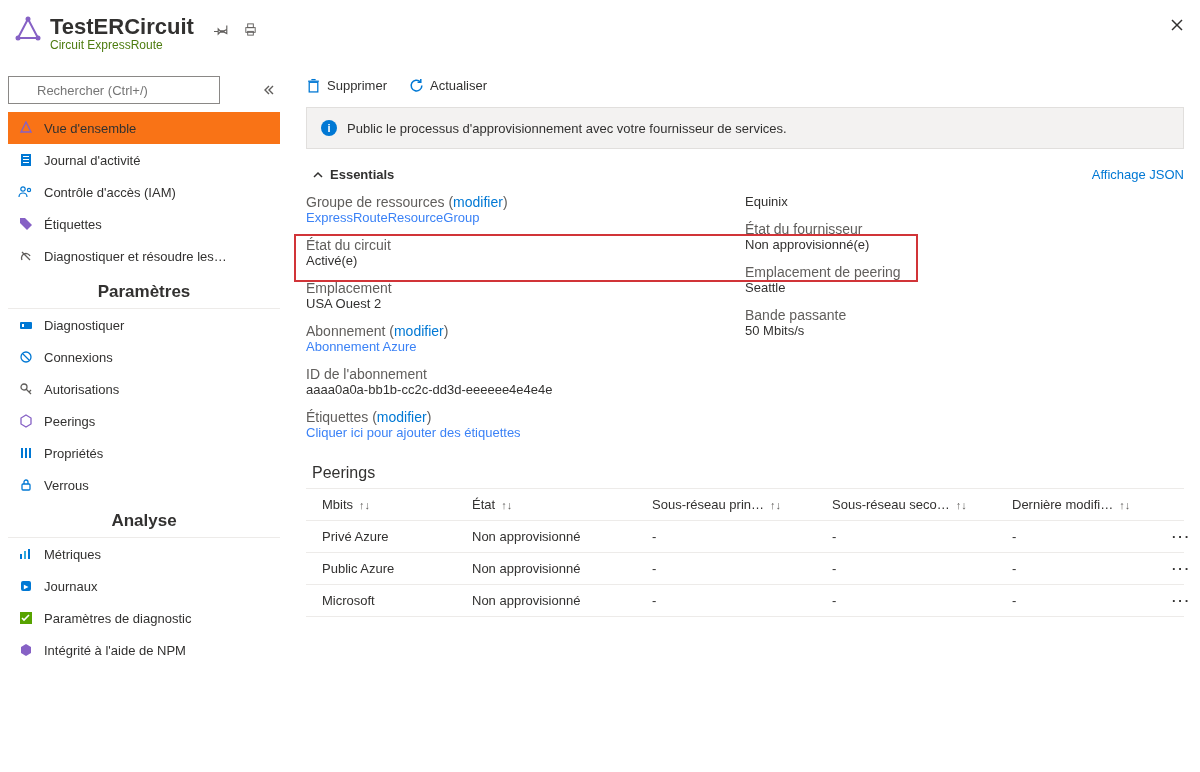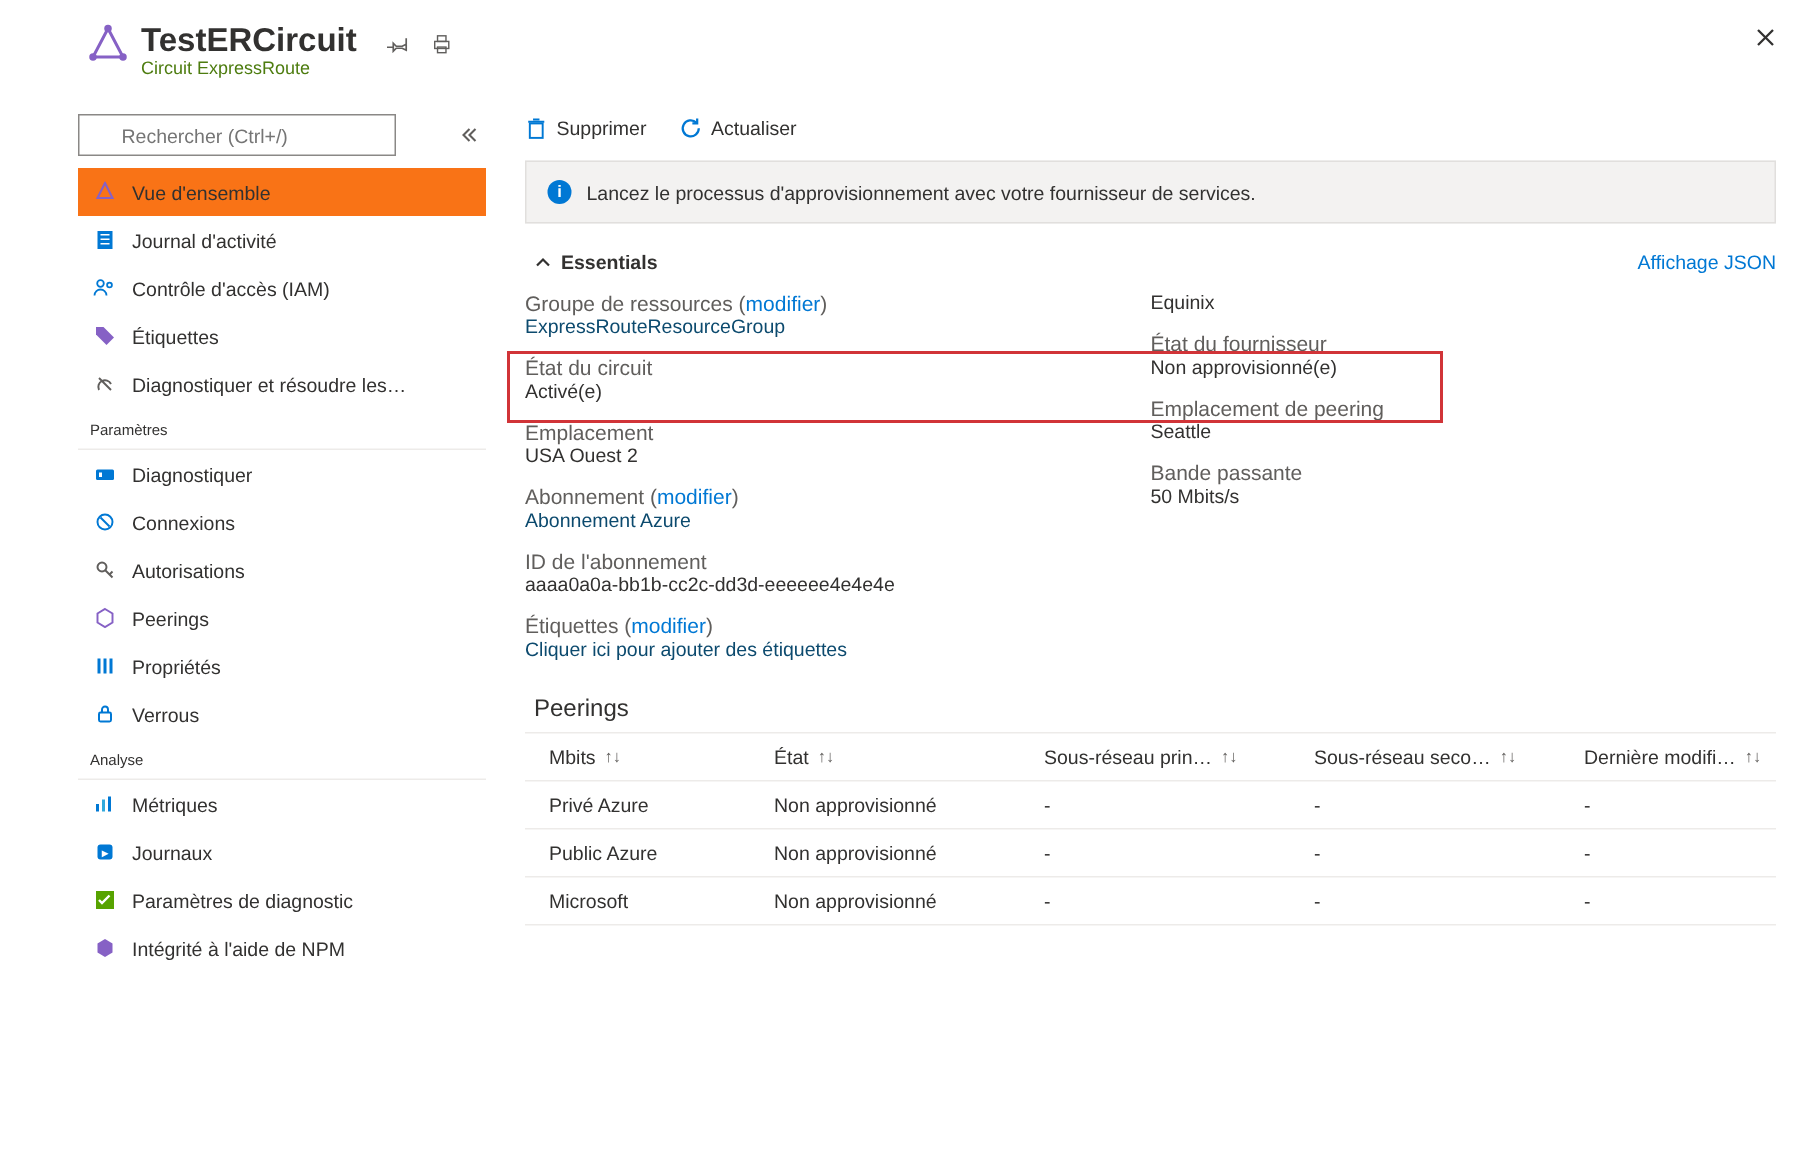--- a/index.html
+++ b/index.html
@@ -3,21 +3,21 @@
 <meta charset="utf-8">
 <style>
   * { box-sizing: border-box; }
   body {
     margin: 0;
     font-family: "Segoe UI", -apple-system, BlinkMacSystemFont, sans-serif;
     font-size: 13px;
     color: #323130;
     background: #ffffff;
   }
-  .container { display: flex; height: 696px; width: 1200px; padding-left: 44px; }
+  .container { display: flex; height: 696px; width: 1200px; }
   .sidebar {
     width: 288px;
     border-right: none;
     padding: 8px 0 0 8px;
     display: flex;
     flex-direction: column;
   }
   .header-row {
     display: flex;
     align-items: flex-start;
@@ -47,21 +47,21 @@
     font-size: 13px;
     background: #fff;
     position: relative;
   }
   .search-wrap { position: relative; flex:1; max-width: 240px; }
   .search-wrap .si {
     position:absolute; left:6px; top:6px; color:#605e5c;
   }
   .collapse-icon { color:#605e5c; cursor:pointer; padding:6px; }
   .nav-section {
-    font-weight:400; font-size:10px; padding:10px 8px 6px 8px; border-bottom:1px solid #edebe9; margin-right:8px;
+    font-weight:700; font-size:17px; padding:10px 8px 6px 8px; border-bottom:1px solid #edebe9; margin-right:8px;text-align:center;
   }
   .nav-item {
     display:flex; align-items:center; gap:10px;
     padding: 8px 10px;
     cursor:pointer;
     font-size:13px;
     margin-right:8px;
   }
   .nav-item.active { background:#f97316; }
   .nav-icon { width:16px; height:16px; display:flex; align-items:center; justify-content:center; }
@@ -92,21 +92,21 @@
     display:flex; justify-content:space-between; align-items:center;
     padding:4px 0 6px 6px; margin-left:8px;
   }
   .essentials-left { display:flex; align-items:center; gap:6px; font-weight:700; }
   .link { color:#0078d4; cursor:pointer; }
   .essentials-grid { display:flex; margin-left:8px;}
   .ess-col { flex:1; display:flex; flex-direction:column; }
   .ess-row { padding:6px 0; }
   .ess-label { color:#605e5c; font-size:14px; }
   .ess-value { font-size:13px; color:#323130; }
-  .ess-value.link { color:#0c4a6e; }
+  .ess-value.link { color:#3b82f6; }
   .redbox {
     position:absolute;
     border:2px solid #d13438;
     pointer-events:none;
   }
   .peerings-header { font-size:16px; font-weight:400; margin:18px 0 6px 14px; }
   .table { margin-left:8px; }
   .thead, .trow {
     display:grid;
     grid-template-columns: 160px 180px 180px 180px 160px 26px;
@@ -344,21 +344,21 @@
               <path d="M12 7a5 5 0 11-1.5-3.5" fill="none" stroke="#0078d4" stroke-width="1.4"></path>
               <path d="M11 1v3h-3" fill="none" stroke="#0078d4" stroke-width="1.4"></path>
             </svg>
           </span>
         <span>Actualiser</span>
       </div>
     </div>
 
     <div class="info-bar">
       <span class="info-icon">i</span>
-      <span>Lancez le processus d'approvisionnement avec votre fournisseur de services.</span>
+      <span>Public le processus d'approvisionnement avec votre fournisseur de services.</span>
     </div>
 
     <div class="essentials-header">
       <div class="essentials-left">
         <span>
             <svg width="12" height="12" viewBox="0 0 12 12">
               <path d="M2 8l4-4 4 4" fill="none" stroke="#323130" stroke-width="1.5"></path>
             </svg>
           </span>
         <span>Essentials</span>

